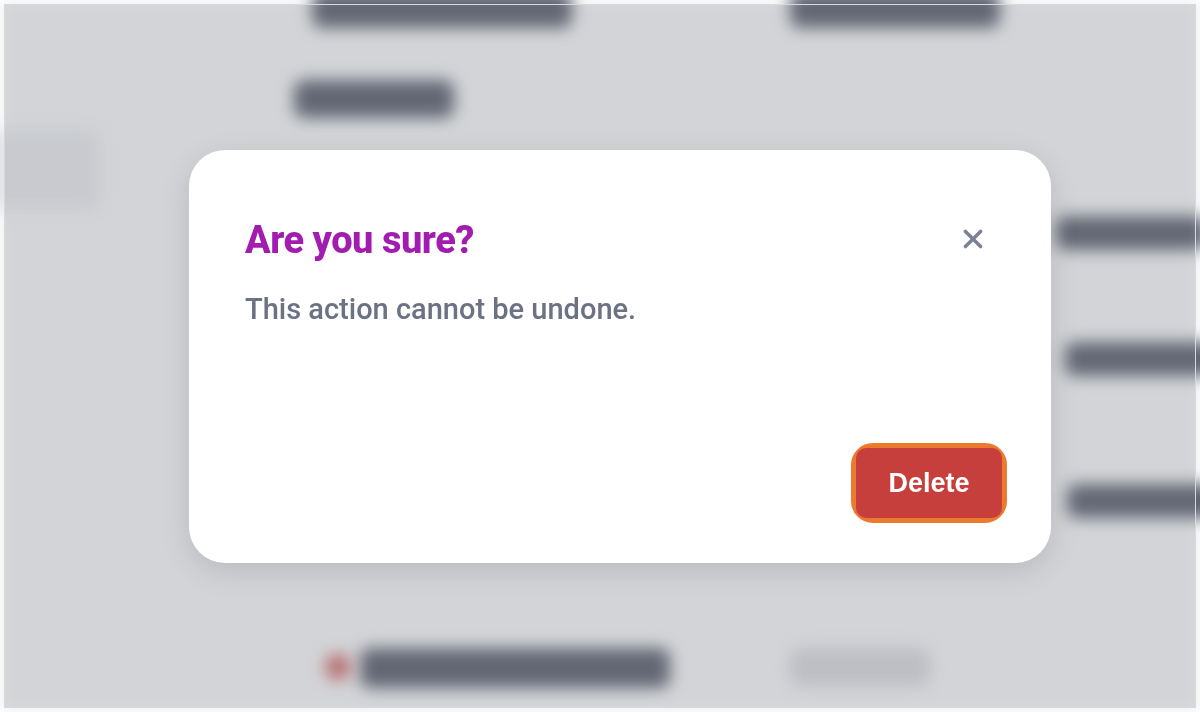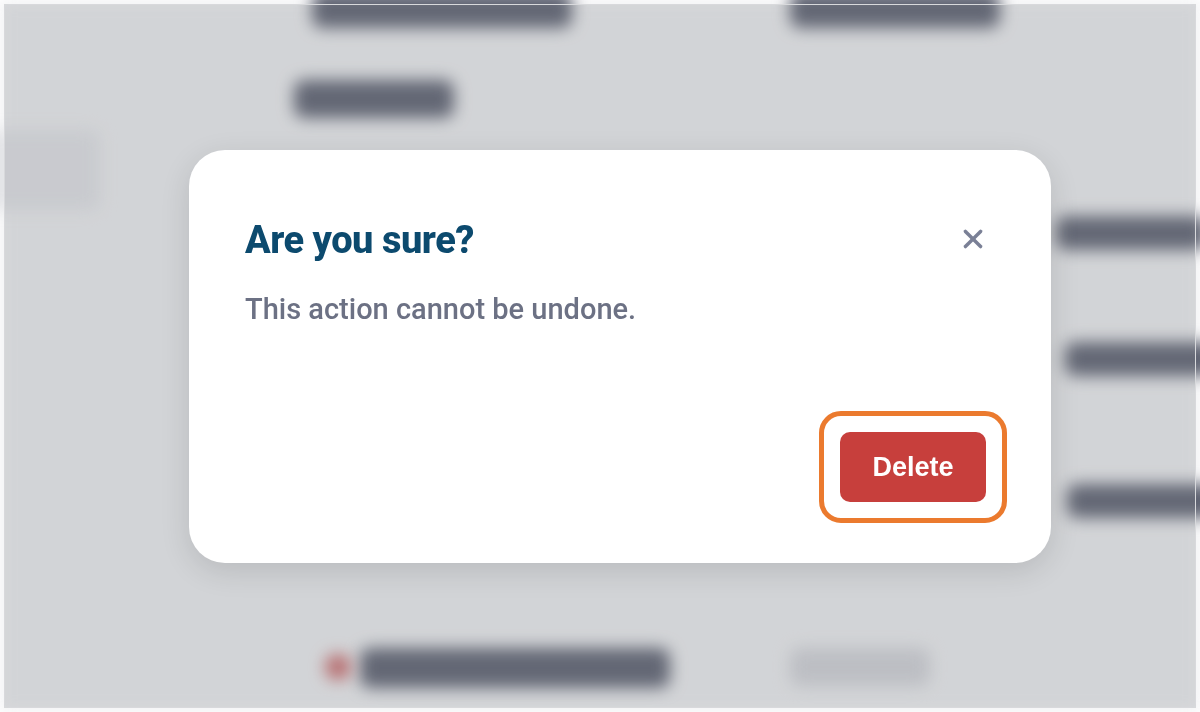--- a/index.html
+++ b/index.html
@@ -58,21 +58,21 @@
       padding: 68px 56px 44px 56px;
     }
     .modal-header {
       display: flex;
       justify-content: space-between;
       align-items: center;
     }
     .modal-title {
       font-size: 38px;
       font-weight: 800;
-      color: #0c4a6e;
+      color: #a21caf;
       letter-spacing: -0.5px;
     }
     .close-btn {
       width: 44px;
       height: 44px;
       display: flex;
       align-items: center;
       justify-content: center;
       color: #7a8096;
       cursor: pointer;
@@ -87,21 +87,21 @@
       font-weight: 500;
     }
     .modal-footer {
       position: absolute;
       right: 44px;
       bottom: 40px;
     }
     .highlight-ring {
       border: 5px solid #eb7a2e;
       border-radius: 22px;
-      padding: 16px;
+      padding: 0;
       display: inline-block;
     }
     .delete-btn {
       display: inline-flex;
       align-items: center;
       justify-content: center;
       background: #c73f3c;
       color: #ffffff;
       font-size: 27px;
       font-weight: 600;

